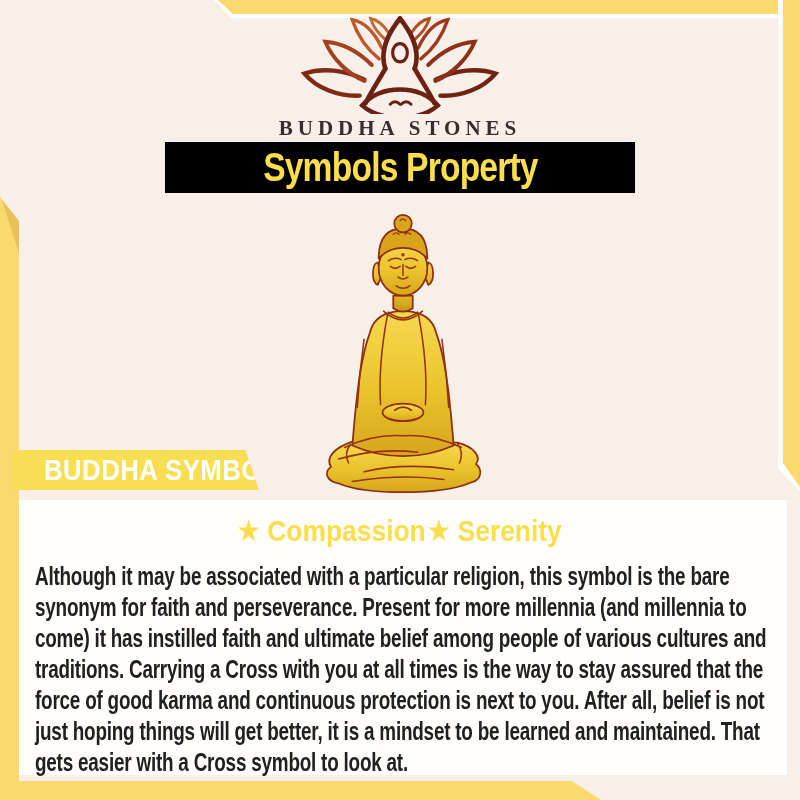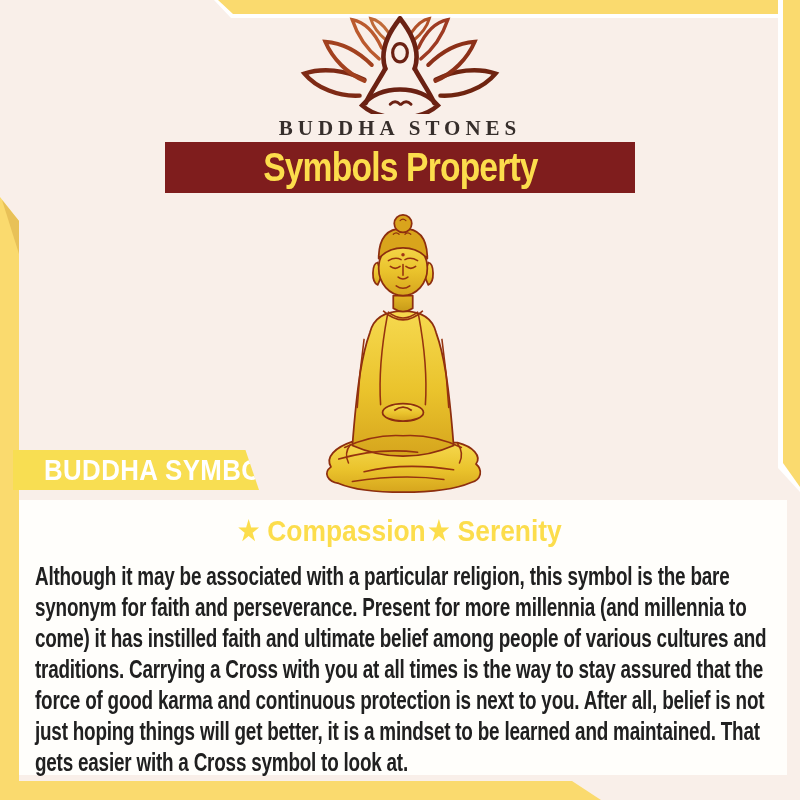--- a/index.html
+++ b/index.html
@@ -7,21 +7,21 @@
   #canvas{position:relative;width:800px;height:800px;background:#f9efe9;overflow:hidden;}
 
   
   #ribbons{position:absolute;left:0;top:0;z-index:1;}
 
   
   .logo-wrap{position:absolute;left:0;top:16px;width:800px;display:flex;flex-direction:column;align-items:center;z-index:2;}
   .brand-name{margin-top:2px;font-family:"Liberation Serif",serif;font-weight:600;font-size:21px;letter-spacing:5px;color:#362e2b;}
 
   
-  .title-box{position:absolute;left:165px;top:142px;width:470px;height:51px;background:#7f1d1d;z-index:2;
+  .title-box{position:absolute;left:165px;top:142px;width:470px;height:51px;background:#000000;z-index:2;
              display:flex;align-items:center;justify-content:center;}
   .title-text{display:inline-block;font-weight:700;font-size:41px;color:#fcdd4c;letter-spacing:-1px;
               transform:scaleX(0.82);transform-origin:center;white-space:nowrap;}
 
   
   .buddha-wrap{position:absolute;left:305px;top:208px;z-index:2;}
 
   
   .hero-label{position:absolute;left:13px;top:450px;width:246px;height:40px;background:#f8de52;z-index:3;
               clip-path:polygon(0 0,94.5% 0,100% 100%,0 100%);

